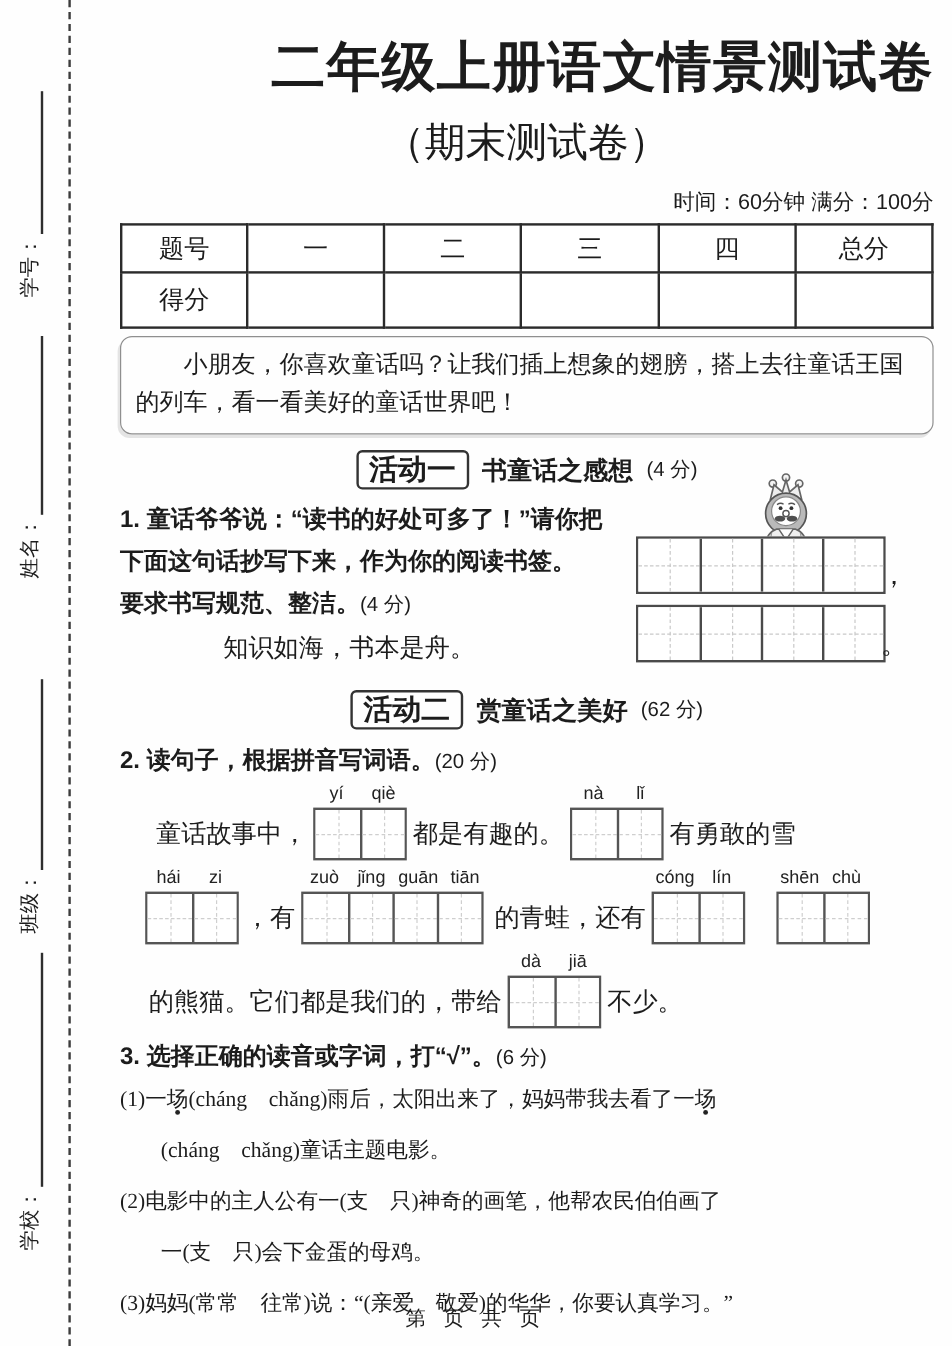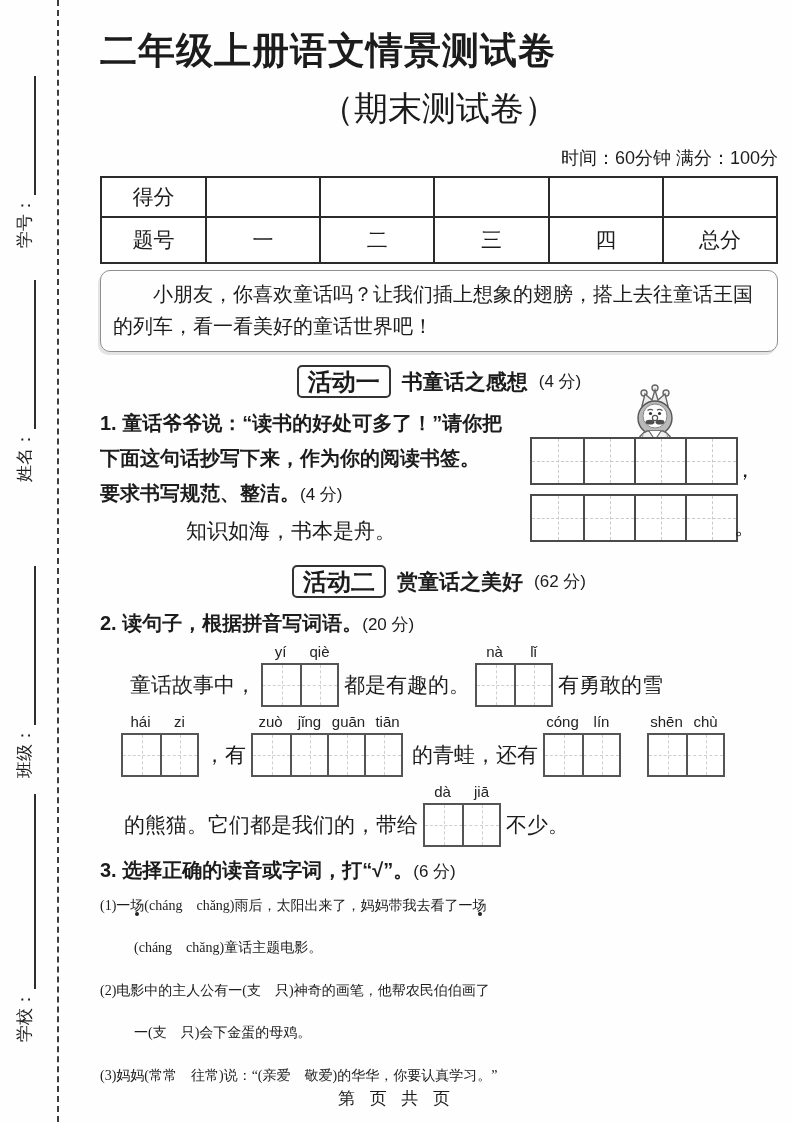--- a/index.html
+++ b/index.html
@@ -14,21 +14,21 @@
   .divider { position:absolute; left:57px; top:0; bottom:0; border-left:2px dashed #3c3c3c; }
   .sfield {
     position:absolute; left:10px; height:26px; display:flex; align-items:flex-end;
     font-size:17px; transform-origin:0 0; transform:rotate(-90deg); white-space:nowrap;
   }
   .sfield .slabel { padding-right:2px; }
   .sfield .sline { flex:1; height:1.1em; border-bottom:2px solid #2e2e2e; }
 
   
   .content { position:absolute; left:100px; top:0; width:678px; }
-  .title { margin-top:26px; text-align:left; font-size:37px; font-weight:700; letter-spacing:1px; }
+  .title { margin-top:26px; text-align:right; font-size:45px; font-weight:700; letter-spacing:1px; }
   .subtitle { margin-top:10px; text-align:center; font-size:34px; font-weight:400; }
   .meta { margin-top:14px; text-align:right; font-size:18px; }
 
   table.score { width:100%; margin-top:6px; border-collapse:collapse; table-layout:fixed; }
   table.score td { border:2px solid #2b2b2b; text-align:center; font-size:21px; background:#fff; }
   table.score tr:nth-child(1) td { height:40px; }
   table.score tr:nth-child(2) td { height:46px; }
   table.score td.lab { width:105px; }
 
   .introbox {
@@ -66,21 +66,21 @@
   .pbox { display:flex; flex-direction:column; margin:0 5px; }
   .pinyin { display:flex; height:20px; font-size:15px; color:#222; }
   .pinyin span { width:39px; text-align:center; }
   .boxrow { display:flex; border:2px solid #555; background:#fff; width:max-content; }
   .scell { width:37px; height:40px; position:relative; background:#fff; }
   .scell + .scell { border-left:2px solid #555; }
   .scell::before { content:""; position:absolute; left:0; right:0; top:50%; border-top:1px dashed #cfcfcf; }
   .scell::after  { content:""; position:absolute; top:0; bottom:0; left:50%; border-left:1px dashed #cfcfcf; }
 
   
-  .q3item { font-family:"Liberation Serif", serif; font-size:14px; line-height:42px; margin-top:1px; }
+  .q3item { font-family:"Liberation Serif", serif; font-size:18px; line-height:42px; margin-top:1px; }
   .q3line { white-space:pre; }
   .q3line.cont { padding-left:34px; }
   .em-dot { position:relative; }
   .em-dot::after { content:""; position:absolute; left:50%; transform:translateX(-50%); bottom:-3px;
                    width:4px; height:4px; border-radius:50%; background:#222; }
 
   .footer { position:absolute; left:0; right:0; bottom:12px; text-align:center; font-size:17px; letter-spacing:5px; white-space:pre; }
 </style>
 </head>
 <body>
@@ -105,34 +105,34 @@
 
 <div class="content">
 
   <div class="title">二年级上册语文情景测试卷</div>
   <div class="subtitle">（期末测试卷）</div>
   <div class="meta">时间：60分钟 满分：100分</div>
 
   <table class="score">
     <tbody>
         <tr>
-      <td class="lab">得分</td>
-      <td></td>
-      <td></td>
-      <td></td>
-      <td></td>
-      <td></td>
-    </tr>
-    <tr>
       <td class="lab">题号</td>
       <td>一</td>
       <td>二</td>
       <td>三</td>
       <td>四</td>
       <td>总分</td>
+    </tr>
+    <tr>
+      <td class="lab">得分</td>
+      <td></td>
+      <td></td>
+      <td></td>
+      <td></td>
+      <td></td>
     </tr>
   </tbody>
     </table>
 
   <div class="introbox">小朋友，你喜欢童话吗？让我们插上想象的翅膀，搭上去往童话王国的列车，看一看美好的童话世界吧！</div>
 
   <div class="activity">
     <span class="badge">活动一</span>
     <span class="act-title">书童话之感想</span>
     <span class="act-points">(4 分)</span>

